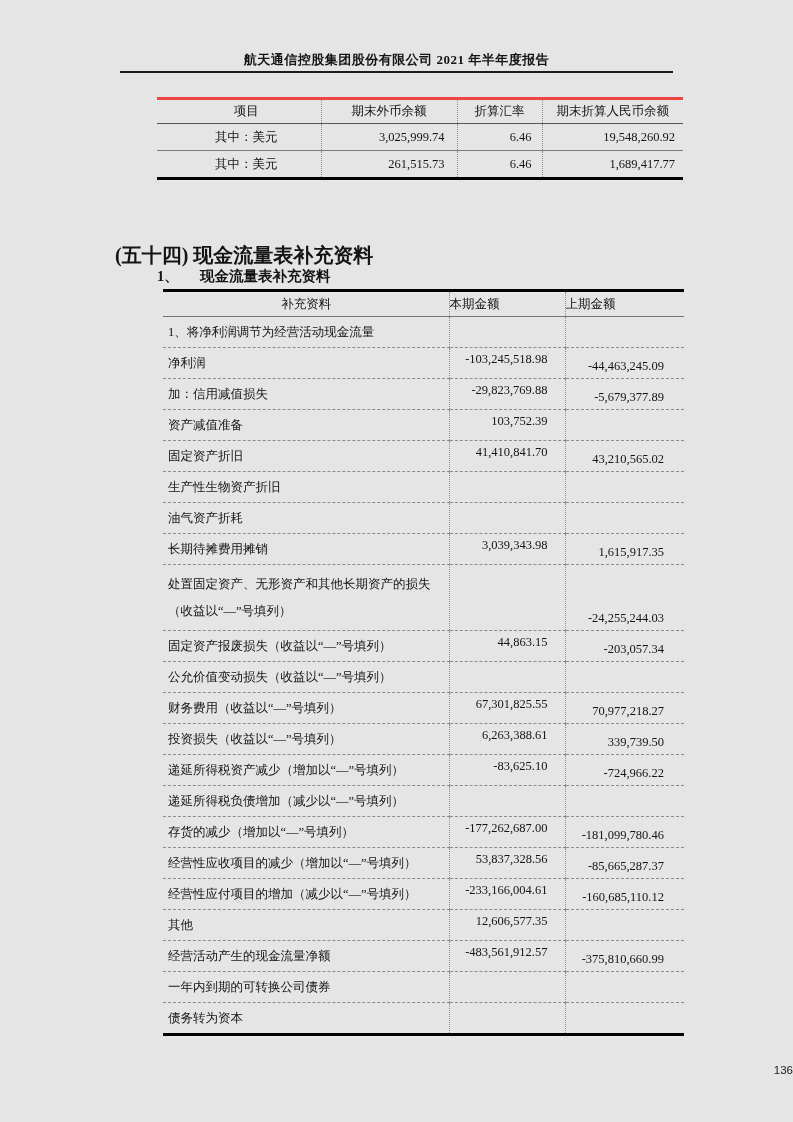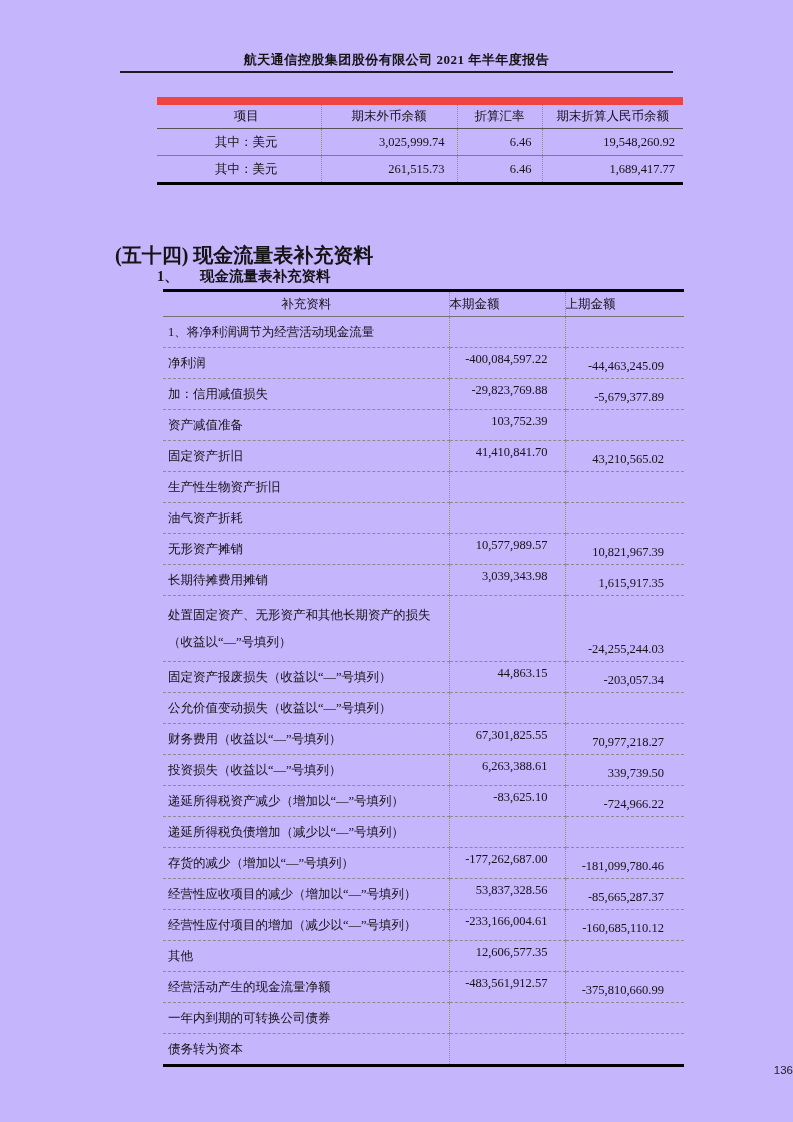--- a/index.html
+++ b/index.html
@@ -1,32 +1,32 @@
 <!DOCTYPE html>
 <html><head>
 <meta charset="utf-8">
 <style>
   html,body { margin:0; padding:0; background:#ffffff; }
   .page {
-    position:relative; width:793px; height:1122px; background:#c4b5fd;
+    position:relative; width:793px; height:1122px; background:#e5e5e5;
     font-family:"Liberation Serif","DejaVu Serif",serif; color:#141414;
     overflow:hidden;
   }
   .doc-title {
     position:absolute; top:51px; left:0; right:0;
     text-align:center; font-size:13px; font-weight:bold; letter-spacing:0.5px;
   }
   .title-rule {
     position:absolute; top:71px; left:120px; width:553px; height:2px; background:#1c1c1c;
   }
   table { border-collapse:collapse; table-layout:fixed; }
   
   .fx {
     position:absolute; top:97px; left:157px; width:526px;
-    border-top:8px solid #ef4444; border-bottom:3px solid #000;
+    border-top:3px solid #ef4444; border-bottom:3px solid #000;
   }
   .fx td {
     height:26px; font-size:12.5px; line-height:15px; vertical-align:middle;
     border-bottom:1px solid #7d7d7d; overflow:hidden; white-space:nowrap; padding:0;
   }
   .fx tr.hdr td { height:23px; text-align:center; border-bottom:1px solid #555; }
   .fx tr:last-child td { border-bottom:none; }
   .fx td.c1 { text-align:center; padding-left:15px; }
   .fx td.c2, .fx td.c3, .fx td.c4 { border-left:1px dotted #8f8f8f; text-align:right; }
   .fx td.c2 { padding-right:12px; }
@@ -123,21 +123,21 @@
       <td class="cur">本期金额</td>
       <td class="prev">上期金额</td>
     </tr>
     <tr>
       <td class="lab">1、将净利润调节为经营活动现金流量</td>
       <td class="cur"></td>
       <td class="prev"></td>
     </tr>
     <tr>
       <td class="lab">净利润</td>
-      <td class="cur">-400,084,597.22</td>
+      <td class="cur">-103,245,518.98</td>
       <td class="prev">-44,463,245.09</td>
     </tr>
     <tr>
       <td class="lab">加：信用减值损失</td>
       <td class="cur">-29,823,769.88</td>
       <td class="prev">-5,679,377.89</td>
     </tr>
     <tr>
       <td class="lab">资产减值准备</td>
       <td class="cur">103,752.39</td>
@@ -152,25 +152,20 @@
       <td class="lab">生产性生物资产折旧</td>
       <td class="cur"></td>
       <td class="prev"></td>
     </tr>
     <tr>
       <td class="lab">油气资产折耗</td>
       <td class="cur"></td>
       <td class="prev"></td>
     </tr>
     <tr>
-      <td class="lab">无形资产摊销</td>
-      <td class="cur">10,577,989.57</td>
-      <td class="prev">10,821,967.39</td>
-    </tr>
-    <tr>
       <td class="lab">长期待摊费用摊销</td>
       <td class="cur">3,039,343.98</td>
       <td class="prev">1,615,917.35</td>
     </tr>
     <tr class="tall">
       <td class="lab">处置固定资产、无形资产和其他长期资产的损失（收益以“—”号填列）</td>
       <td class="cur"></td>
       <td class="prev">-24,255,244.03</td>
     </tr>
     <tr>

